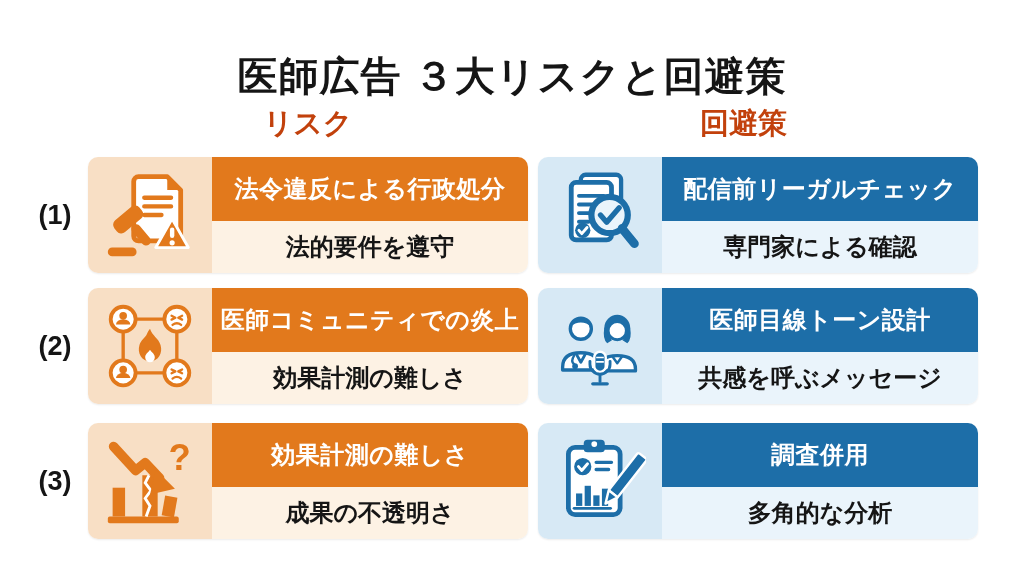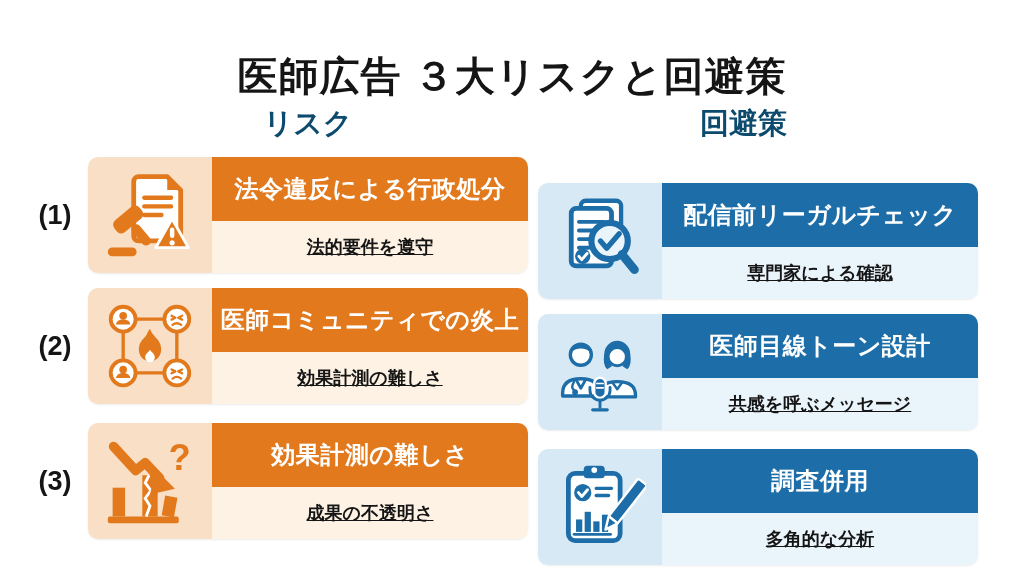--- a/index.html
+++ b/index.html
@@ -6,49 +6,49 @@
   #app{
     position:relative;width:1024px;height:572px;background:#fff;overflow:hidden;
     font-family:"Liberation Sans","DejaVu Sans",sans-serif;color:#111;
   }
   .page-title{
     position:absolute;top:22px;left:0;width:1024px;text-align:center;
     font-size:40px;font-weight:800;letter-spacing:1px;color:#151515;
   }
   .col-label{
     position:absolute;top:104px;text-align:center;
-    font-size:29px;font-weight:800;color:#0c4a6e;
+    font-size:29px;font-weight:800;color:#c2410c;
   }
   .col-label.risk{left:88px;width:440px;}
   .col-label.avoid{left:536px;width:415px;}
   .row{position:absolute;left:0;width:1024px;height:116px;}
   .row.r1{top:157px}.row.r2{top:288px}.row.r3{top:423px}
   .row-number{
     position:absolute;left:24px;top:0;width:62px;height:116px;
     line-height:116px;text-align:center;font-size:27px;font-weight:800;color:#151515;
   }
   .card{
     position:absolute;top:0;height:116px;width:440px;display:flex;
     border-radius:10px;overflow:hidden;box-shadow:0 1px 2px rgba(0,0,0,.08);
   }
   .card.risk-card{left:88px;}
-  .card.avoid-card{left:538px;margin-top:26px;}
+  .card.avoid-card{left:538px;}
   .icon-panel{width:124px;flex:0 0 124px;display:flex;align-items:center;justify-content:center;}
   .risk-card .icon-panel{background:var(--risk-panel,#f8dfc5);}
   .avoid-card .icon-panel{background:var(--avoidance-panel,#d7e9f5);}
   .card-text{flex:1;display:flex;flex-direction:column;}
   .card-header{
     height:64px;display:flex;align-items:center;justify-content:center;
     color:#fff;font-size:24px;font-weight:700;letter-spacing:.5px;white-space:nowrap;
   }
   .risk-card .card-header{background:var(--risk-header,#e2791c);}
   .avoid-card .card-header{background:var(--avoidance-header,#1d6ea8);}
   .card-body{
     flex:1;display:flex;align-items:center;justify-content:center;
-    font-size:18px;font-weight:700;color:#151515;white-space:nowrap;text-decoration:underline;
+    font-size:24px;font-weight:700;color:#151515;white-space:nowrap;
   }
   .risk-card .card-body{background:var(--risk-body,#fdf2e4);}
   .avoid-card .card-body{background:var(--avoidance-body,#eaf4fb);}
   svg{display:block}
 </style>
 </head>
 <body>
 
 <div id="app">
 

